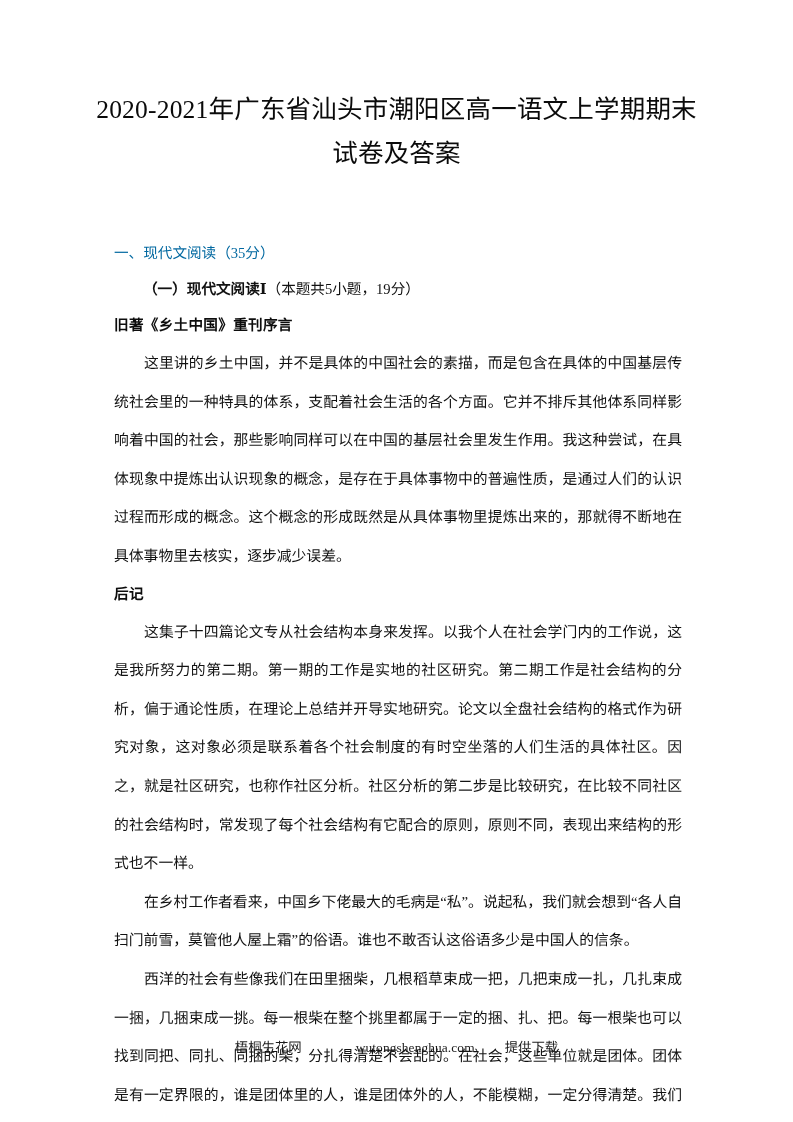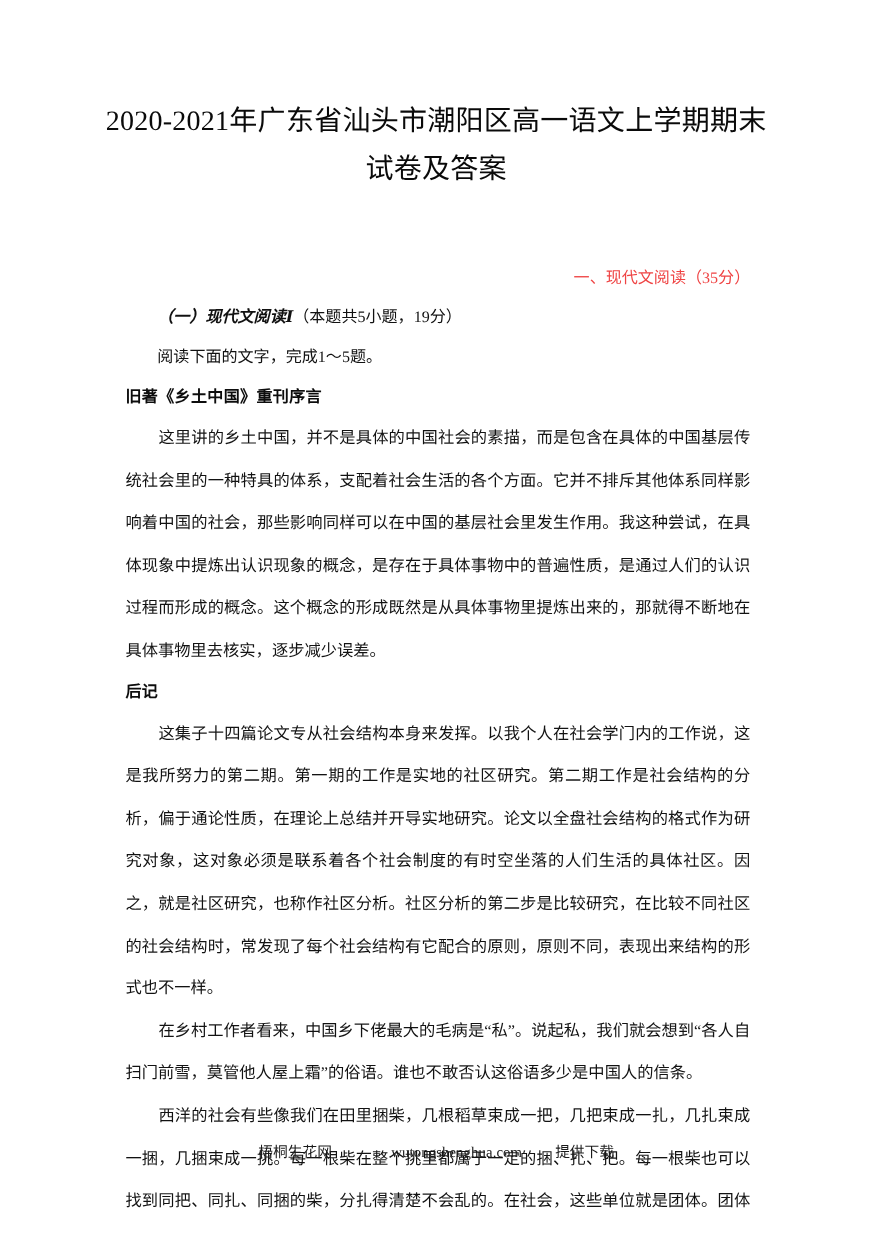--- a/index.html
+++ b/index.html
@@ -46,34 +46,32 @@
     position: absolute;
     left: 114px;
     top: 236px;
     width: 568px;
   }
 
   .line-section {
     font-size: 14.6px;
     line-height: 34px;
     margin: 0 0 2px 0;
-    color: #ef4444;
-    text-align: right;
+    color: #0369a1;
   }
 
   .sub-heading {
     font-size: 14.6px;
     line-height: 34px;
     margin: 0 0 2px 0;
     padding-left: 29px;
     color: #111;
   }
   .sub-heading .bold {
     font-weight: 700;
-    font-style: italic;
   }
 
   .instruction {
     font-size: 14.6px;
     line-height: 34px;
     margin: 0 0 2px 0;
     padding-left: 29px;
     color: #111;
   }
 
@@ -127,21 +125,20 @@
   <div class="doc-title">2020-2021年广东省汕头市潮阳区高一语文上学期期末试卷及答案</div>
 
   <div class="content">
 
     <p class="line-section">一、现代文阅读（35分）</p>
 
     <p class="sub-heading">
       <span class="bold">（一）现代文阅读Ⅰ</span><span>（本题共5小题，19分）</span>
     </p>
 
-    <p class="instruction">阅读下面的文字，完成1～5题。</p>
 
     <div class="center-heading">旧著《乡土中国》重刊序言</div>
 
     <p class="para">这里讲的乡土中国，并不是具体的中国社会的素描，而是包含在具体的中国基层传统社会里的一种特具的体系，支配着社会生活的各个方面。它并不排斥其他体系同样影响着中国的社会，那些影响同样可以在中国的基层社会里发生作用。我这种尝试，在具体现象中提炼出认识现象的概念，是存在于具体事物中的普遍性质，是通过人们的认识过程而形成的概念。这个概念的形成既然是从具体事物里提炼出来的，那就得不断地在具体事物里去核实，逐步减少误差。</p>
 
     <div class="center-heading">后记</div>
 
     <p class="para">这集子十四篇论文专从社会结构本身来发挥。以我个人在社会学门内的工作说，这是我所努力的第二期。第一期的工作是实地的社区研究。第二期工作是社会结构的分析，偏于通论性质，在理论上总结并开导实地研究。论文以全盘社会结构的格式作为研究对象，这对象必须是联系着各个社会制度的有时空坐落的人们生活的具体社区。因之，就是社区研究，也称作社区分析。社区分析的第二步是比较研究，在比较不同社区的社会结构时，常发现了每个社会结构有它配合的原则，原则不同，表现出来结构的形式也不一样。</p>
 
 

